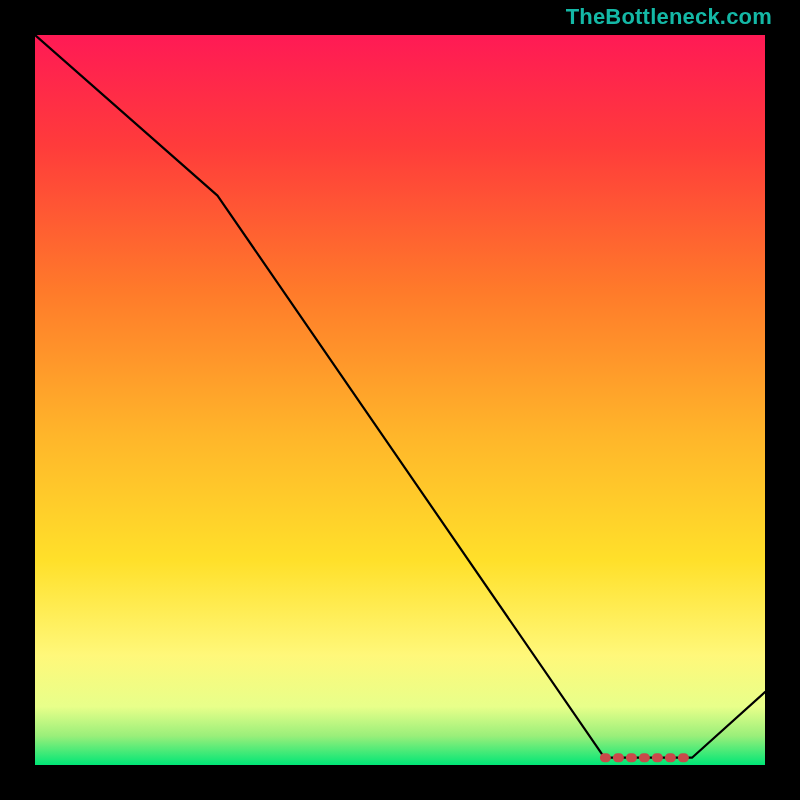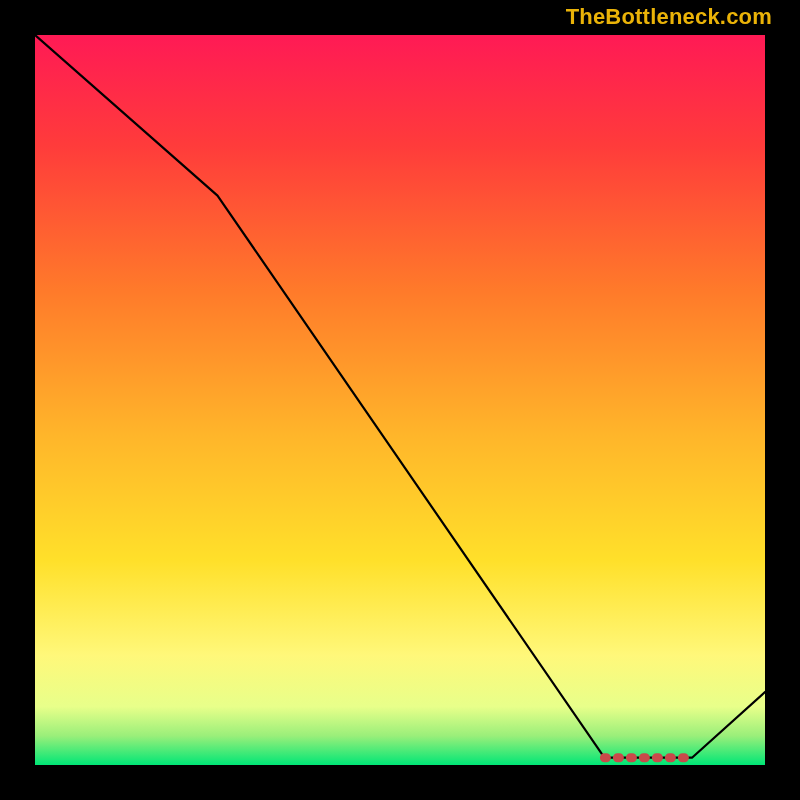--- a/index.html
+++ b/index.html
@@ -14,21 +14,21 @@
     position: relative;
     width: 800px;
     height: 800px;
   }
   .attribution {
     position: absolute;
     top: 4px;
     right: 28px;
     font-family: Arial, Helvetica, sans-serif;
     font-size: 22px;
-    color: #eab308;
+    color: #14b8a6;
     font-weight: bold;
     letter-spacing: 0.2px;
   }
   .plot-area {
     position: absolute;
     left: 35px;
     top: 35px;
     width: 730px;
     height: 730px;
   }

